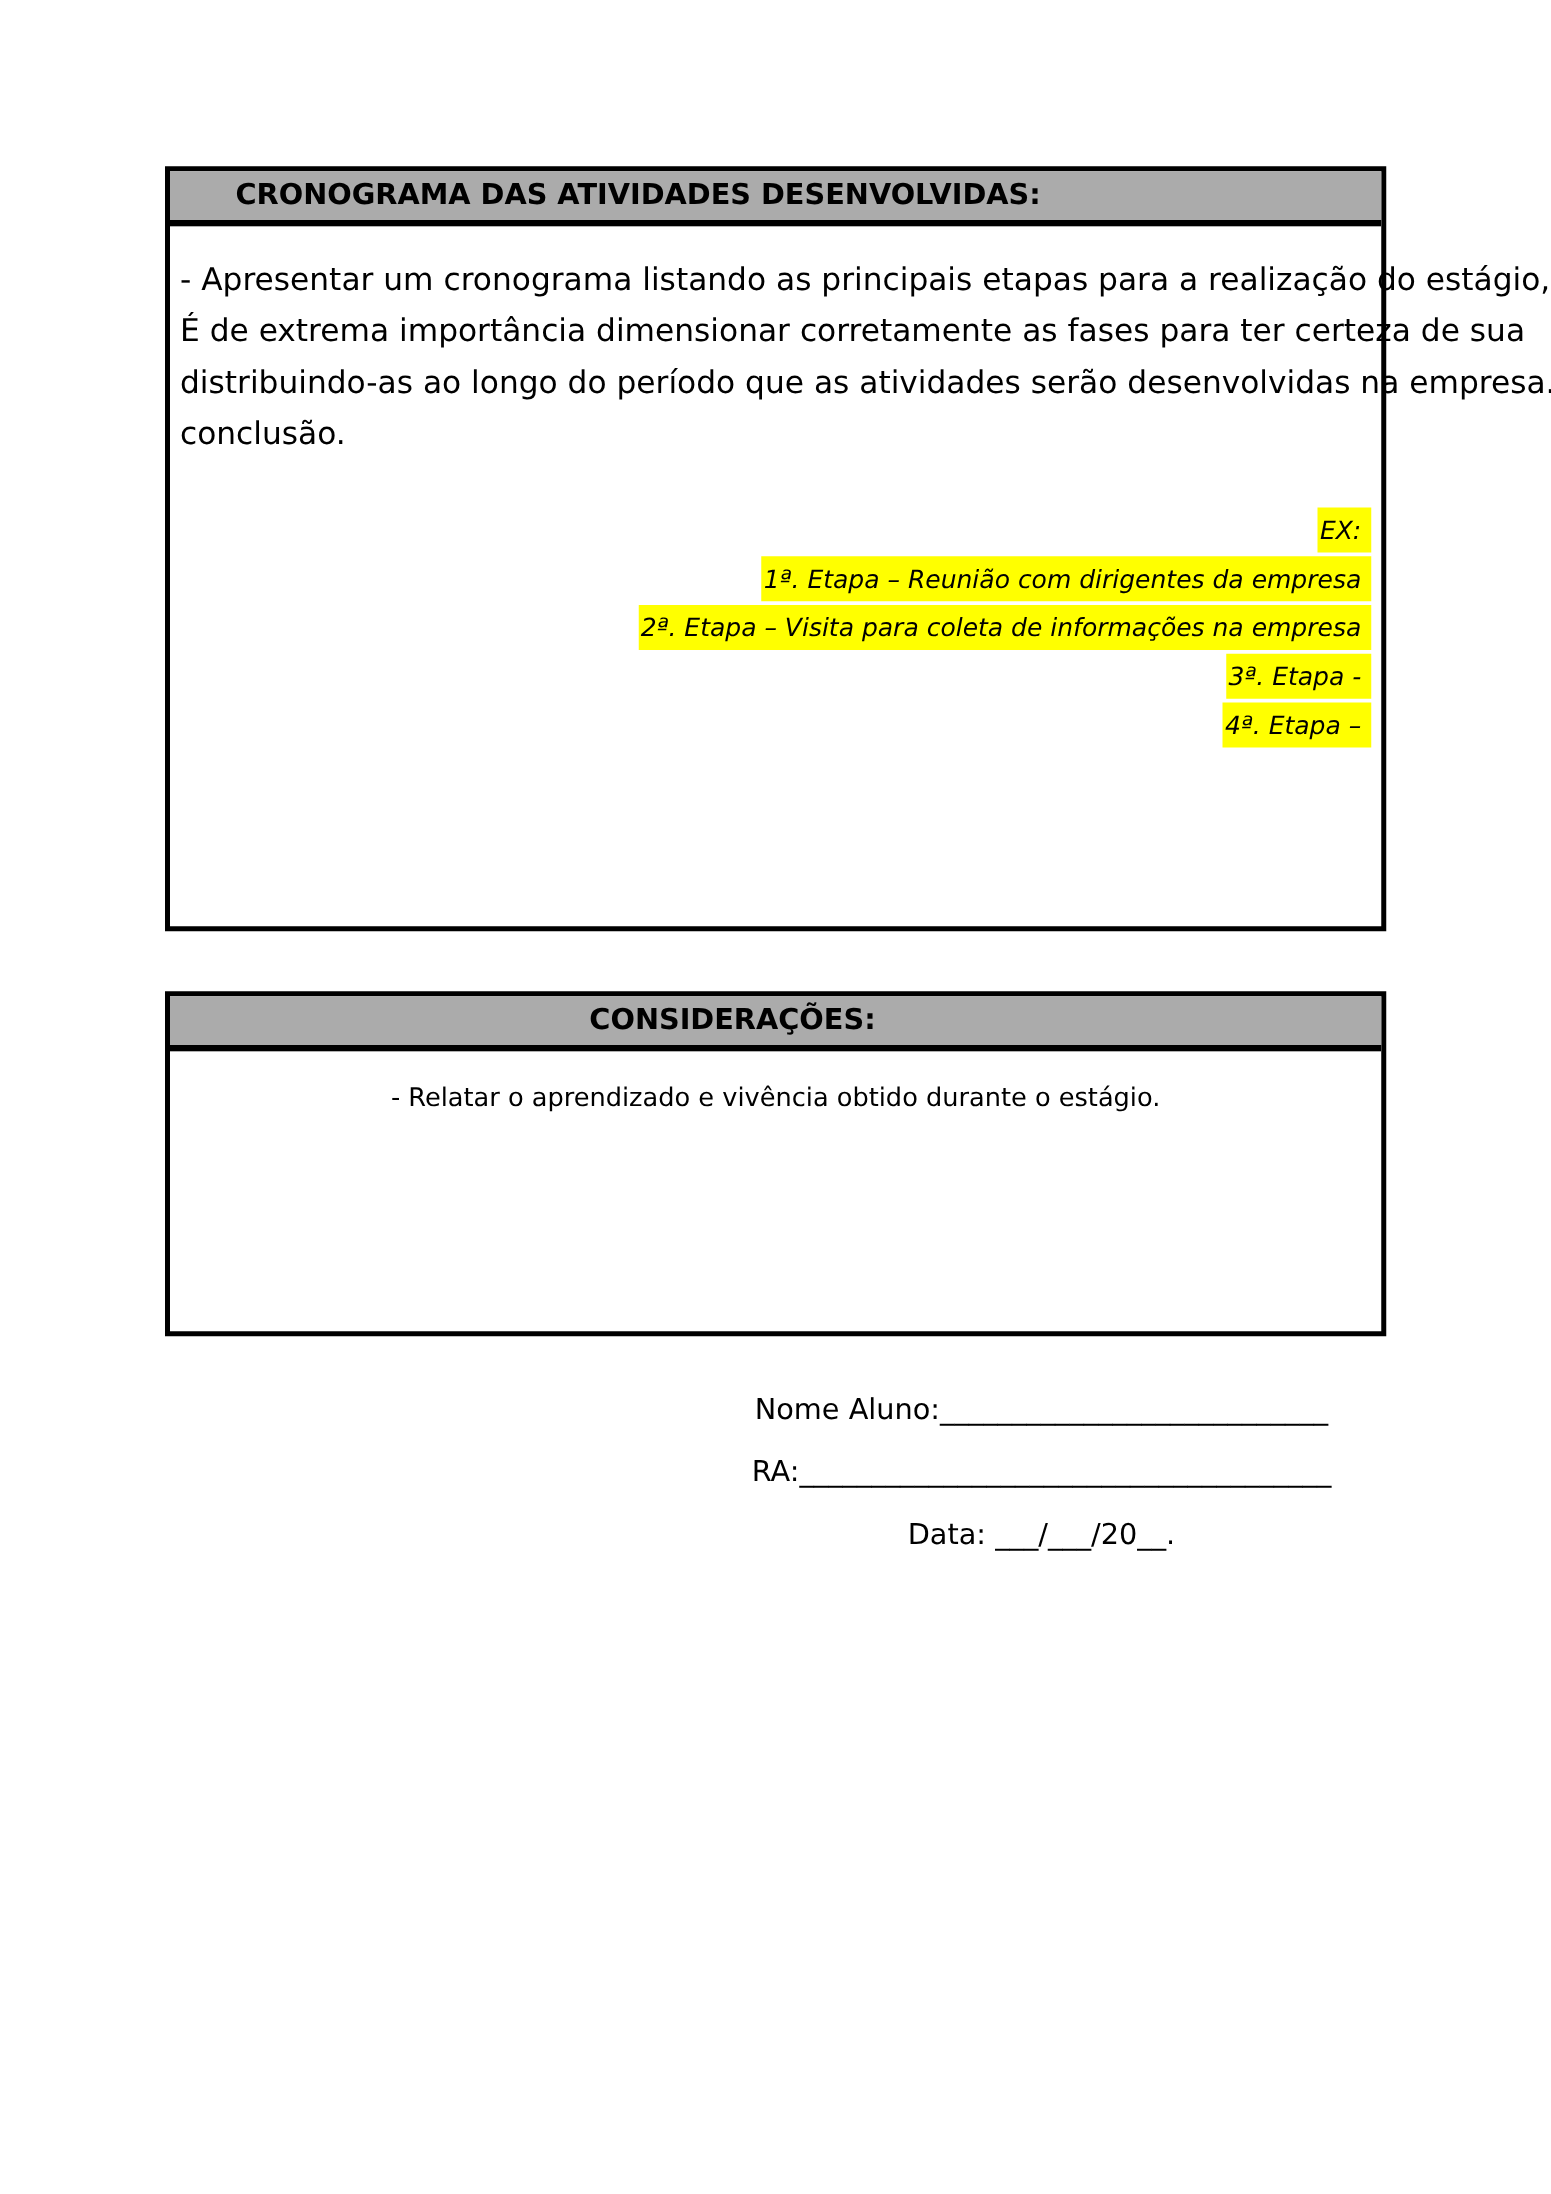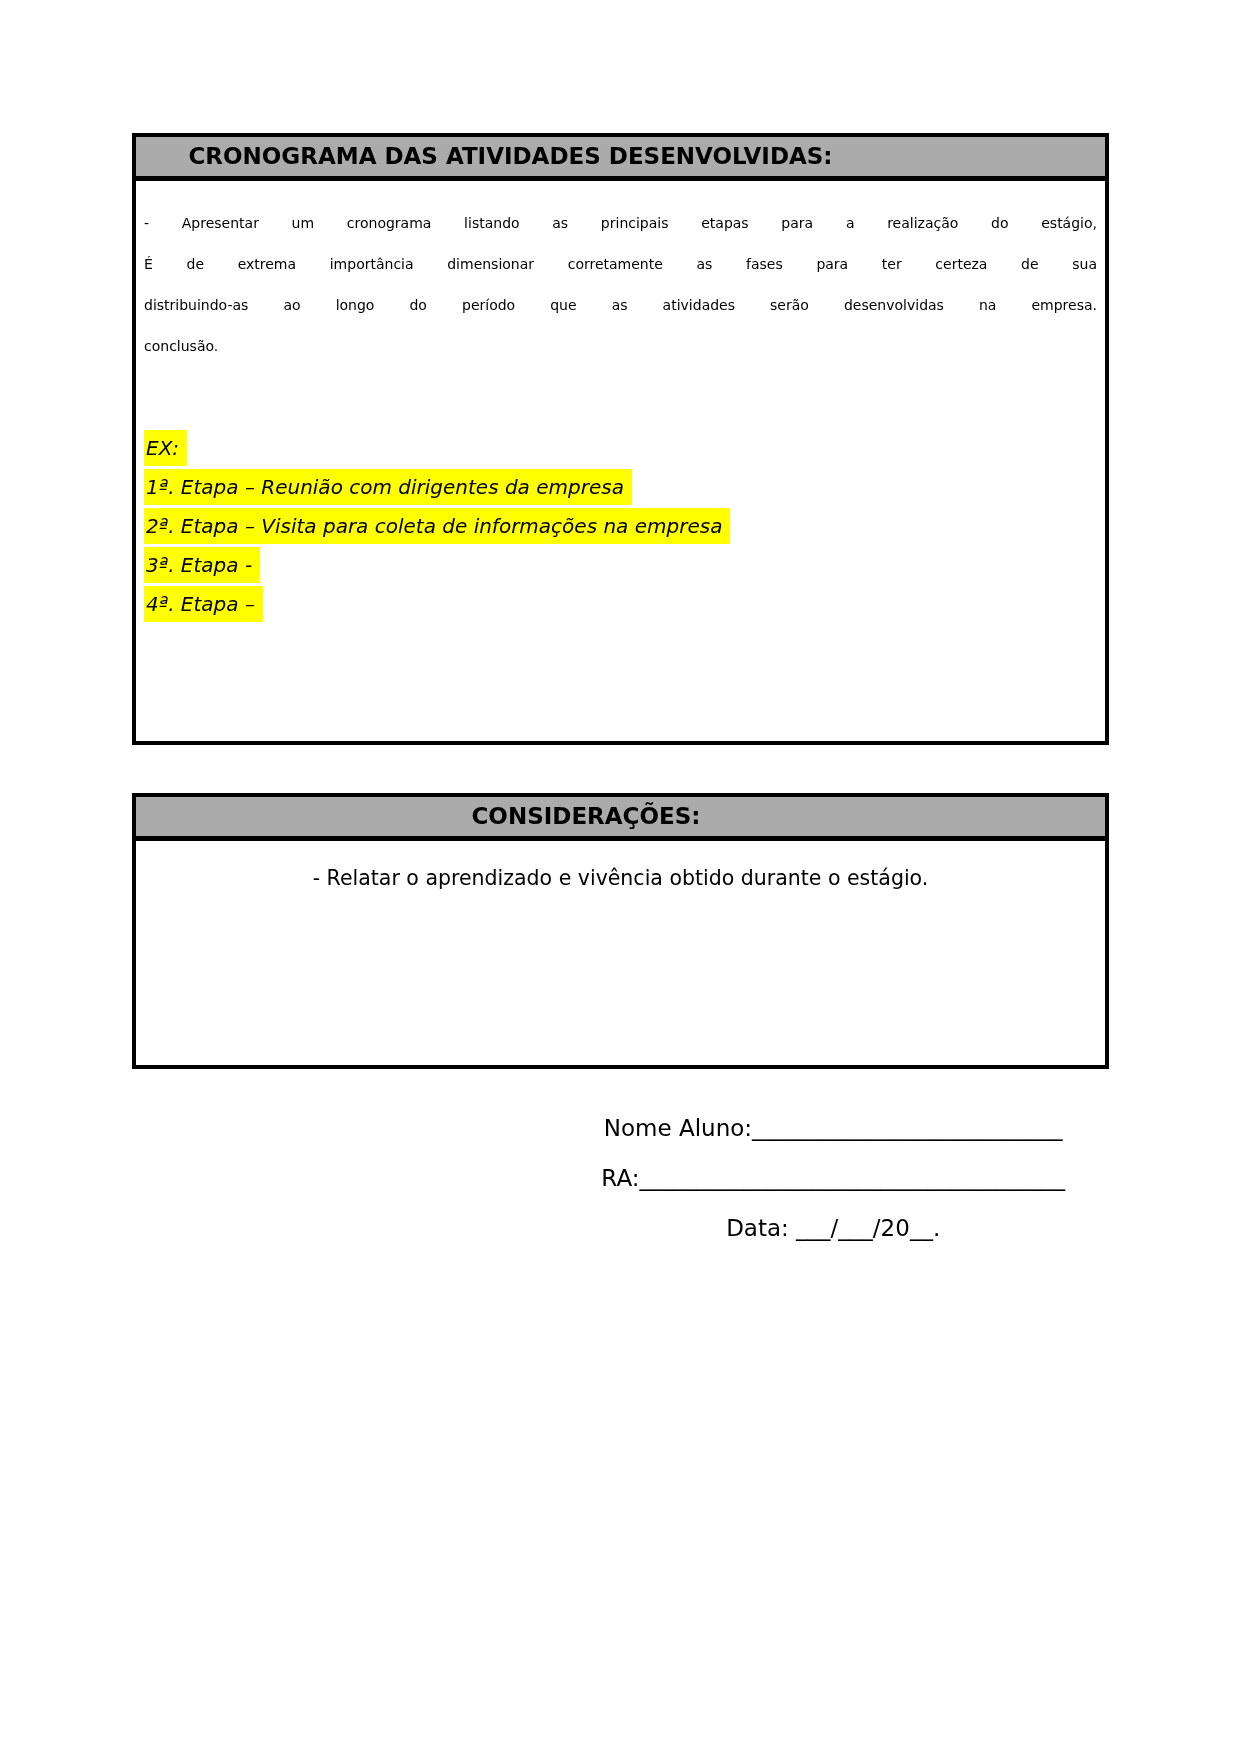--- a/index.html
+++ b/index.html
@@ -29,28 +29,28 @@
     font-weight: bold;
     font-size: 23px;
     line-height: 39px;
     text-align: center;
     white-space: nowrap;
   }
   .box-cronograma .box-header { padding-right: 220px; }
   .box-consideracoes .box-header { padding-right: 69px; }
   .box-content { padding: 22px 8px 0 8px; }
   .par .line {
-    font-size: 14px;
+    font-size: 25px;
     line-height: 41px;
     text-align: justify;
     text-align-last: justify;
     white-space: nowrap;
   }
   .par .line:last-child { text-align: left; text-align-last: left; white-space: normal; }
-  .example-block { margin-top: 62px; font-style: italic; font-size: 20px; }
+  .example-block { margin-top: 38px; font-style: italic; font-size: 20px; text-align: right; }
   .example-block .ex-line { line-height: 39px; white-space: nowrap; }
   .hl {
     background: #ffff00;
     padding: 6px 8px 6px 2px;
   }
   .consideracoes-body {
     font-size: 20.5px;
     line-height: 30px;
     padding-top: 22px;
     text-align: center;

